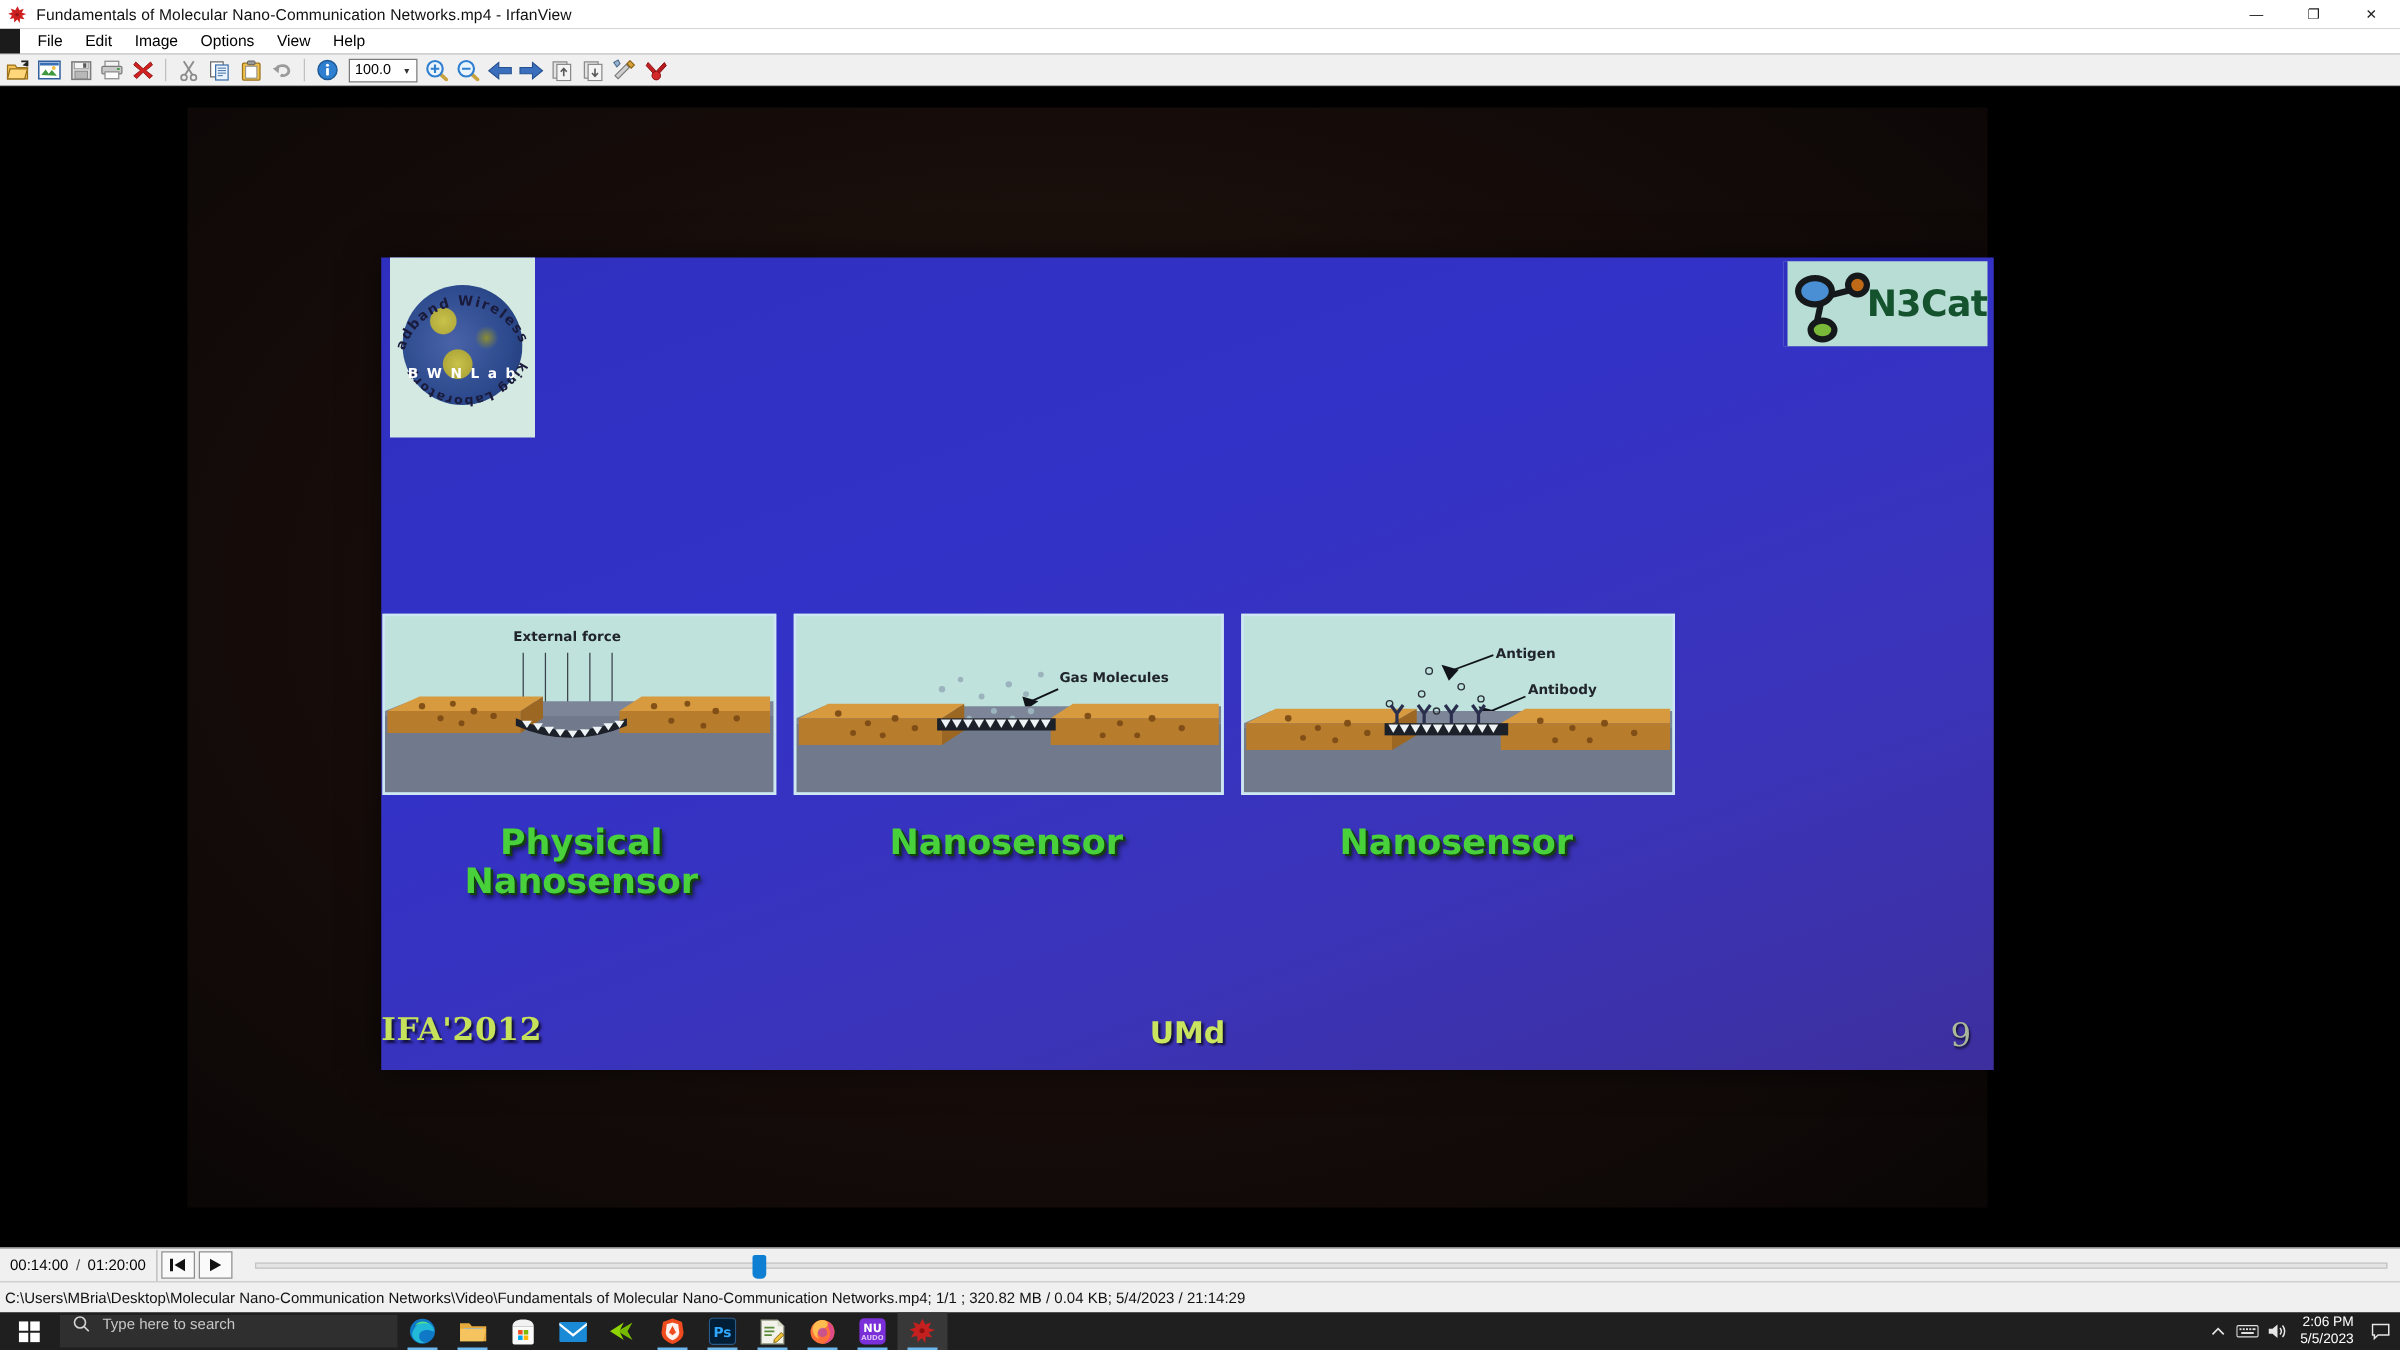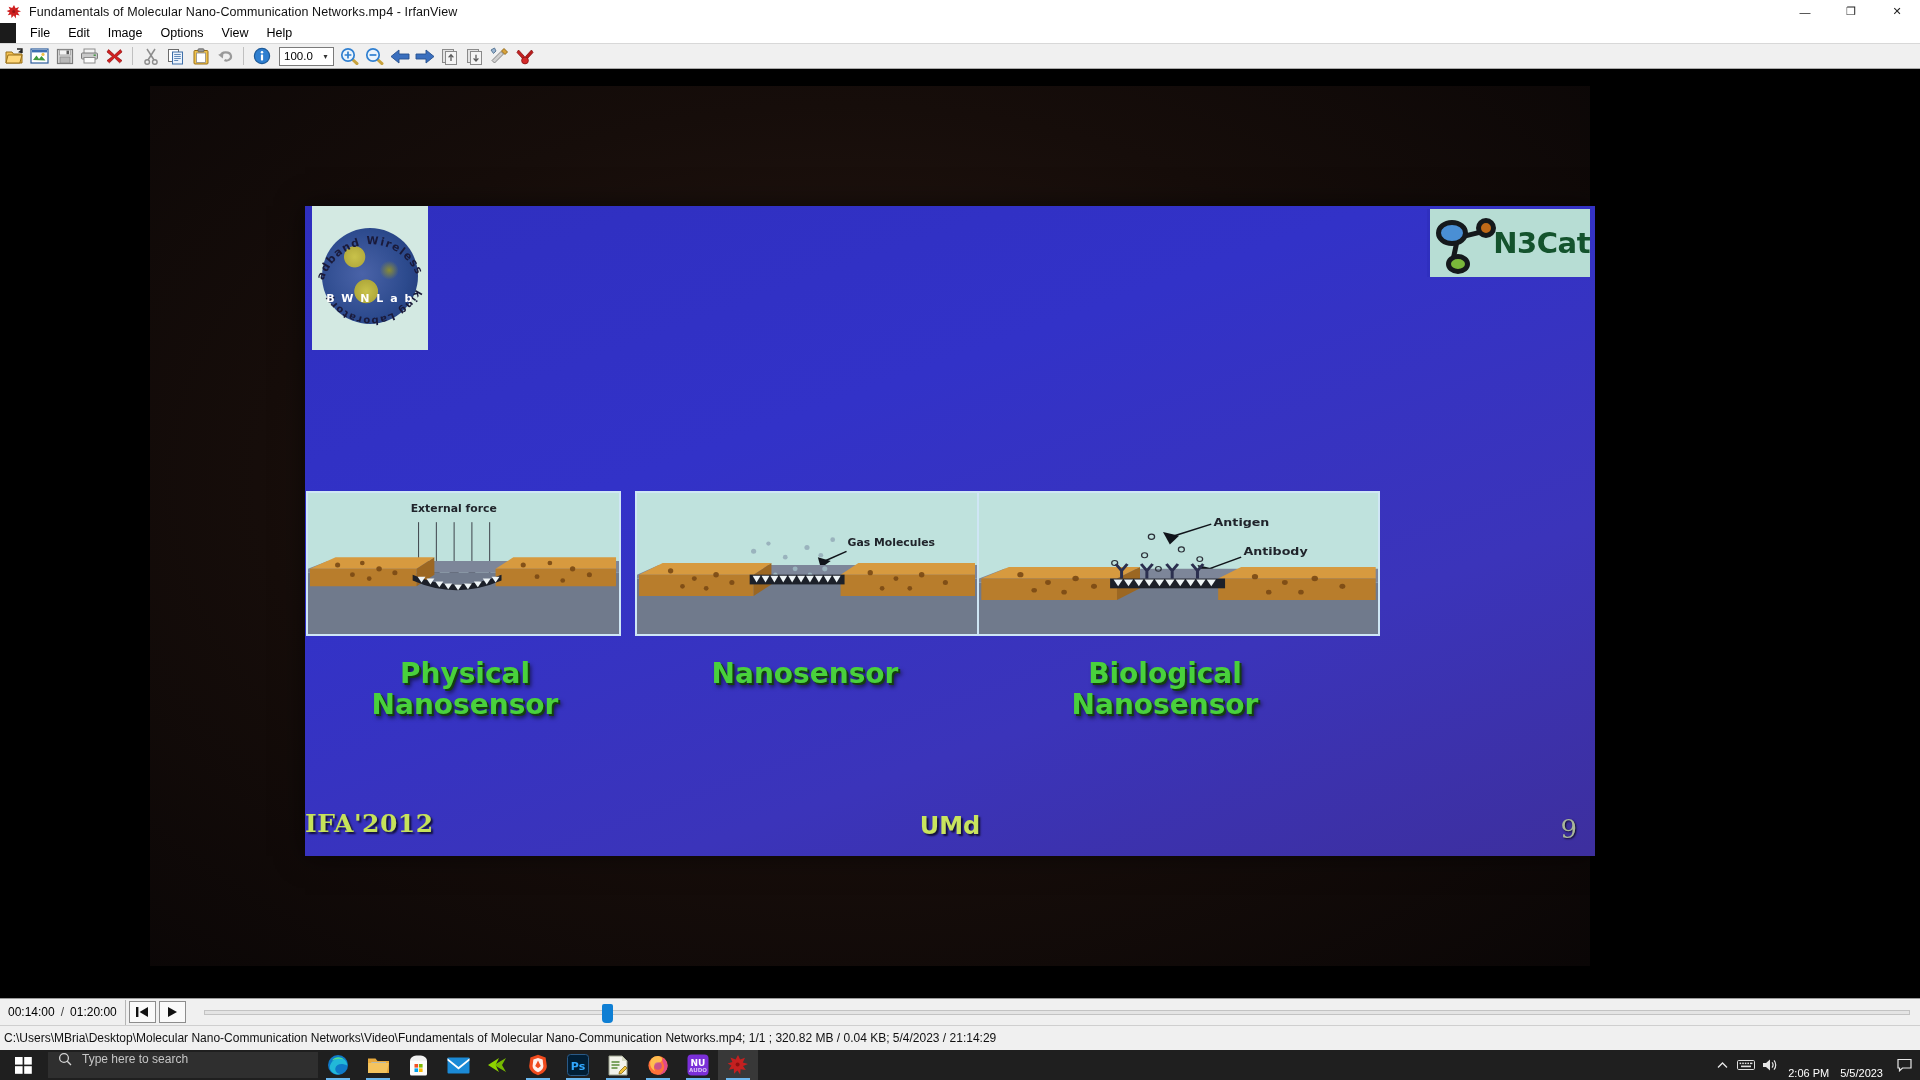--- a/index.html
+++ b/index.html
@@ -133,21 +133,21 @@
 
   
   .panel {
     position: absolute; top: 285px; height: 145px;
     background: #bfe2dd;
     border: 2px solid #cfe6f5;
     overflow: hidden;
   }
   #panel-1 { left: 1px;   width: 315px; }
   #panel-2 { left: 330px; width: 344px; }
-  #panel-3 { left: 672px; width: 403px; }
+  #panel-3 { left: 688px; width: 347px; }
 
   .sensor-svg { display: block; width: 100%; height: 100%; }
 
   
   .caption {
     position: absolute; top: 452px; text-align: center;
     font-family: "DejaVu Sans", sans-serif;
     font-size: 28px; font-weight: bold; line-height: 1.12;
     color: #49d13c;
     text-shadow: 2px 2px 0 #14400f, 3px 4px 4px rgba(0,0,0,.6);
@@ -237,23 +237,23 @@
   }
   #tray {
     margin-left: auto; display: flex; align-items: center; height: 30px;
     padding-right: 4px;
   }
   .tray-icon {
     width: 24px; height: 30px; display: flex; align-items: center;
     justify-content: center; color: #e6e6e6; font-size: 12px;
   }
   #clock {
-    display: flex; flex-direction: row; align-items: flex-end;
+    display: flex; flex-direction: column; align-items: flex-end;
     justify-content: center; height: 30px; color: #fff; font-size: 11px;
-    line-height: 13px; padding: 0 9px 0 6px; gap: 11px;
+    line-height: 13px; padding: 0 9px 0 6px;
   }
   #notif-icon {
     width: 24px; height: 30px; display: flex; align-items: center;
     justify-content: center;
   }
 </style>
 </head>
 <body>
 
 <div id="titlebar">
@@ -650,21 +650,20 @@
       </div>
 
       <div class="caption" id="cap-1">
         <div>Physical</div>
         <div>Nanosensor</div>
       </div>
       <div class="caption" id="cap-2">
         <div>Nanosensor</div>
       </div>
       <div class="caption" id="cap-3">
-        <div>Biological</div>
         <div>Nanosensor</div>
       </div>
 
       <div id="footer-conf">IFA'2012</div>
       <div id="footer-org">UMd</div>
       <div id="footer-page">9</div>
     </div>
   </div>
 </div>
 

